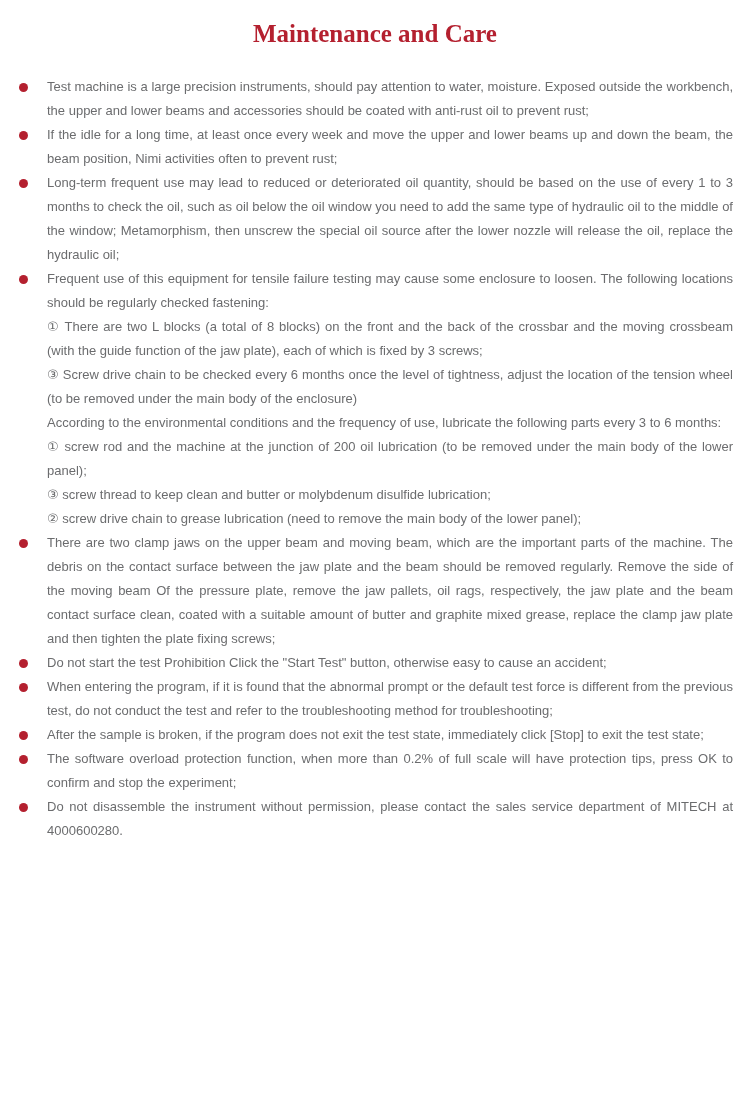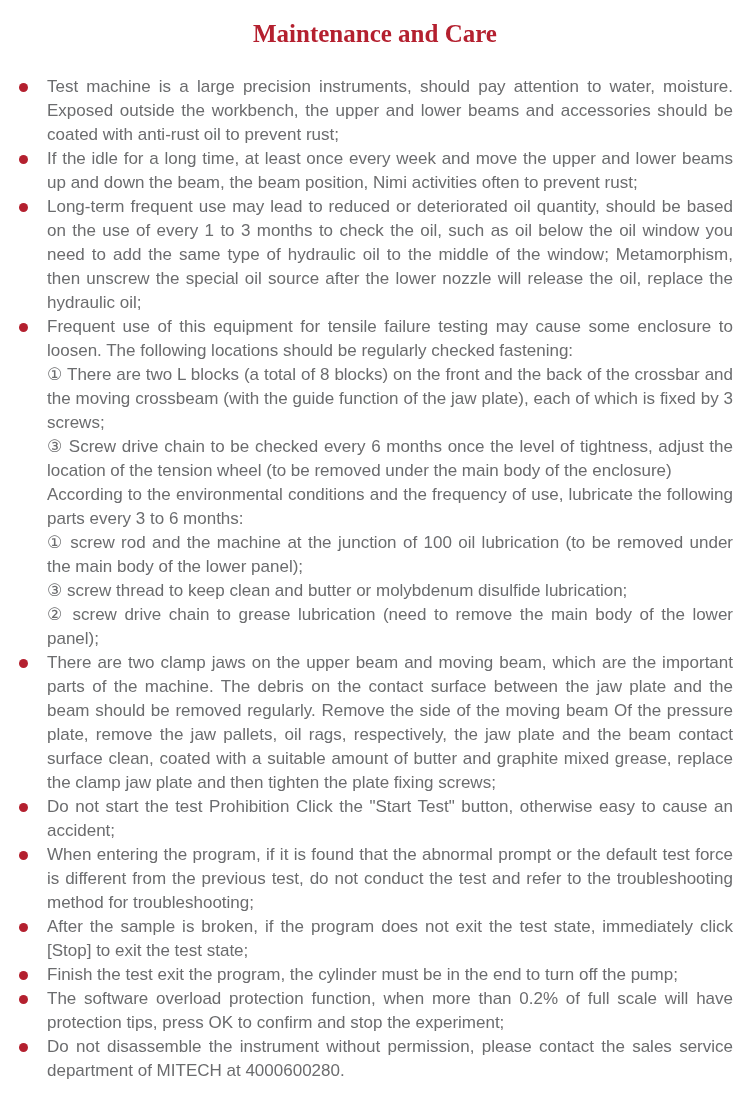--- a/index.html
+++ b/index.html
@@ -42,21 +42,21 @@
     left: 2px;
     top: 8px;
     width: 9px;
     height: 9px;
     border-radius: 50%;
     background: var(--accent);
   }
   .para {
     margin: 0;
     font-family: "Liberation Sans", "DejaVu Sans", sans-serif;
-    font-size: 17px;
+    font-size: 13px;
     line-height: 24px;
     color: var(--text);
     text-align: justify;
     text-align-last: left;
     text-justify: inter-word;
   }
 </style>
 </head>
 <body>
 
@@ -79,21 +79,21 @@
       <span class="bullet"></span>
       <p class="para">Long-term frequent use may lead to reduced or deteriorated oil quantity, should be based on the use of every 1 to 3 months to check the oil, such as oil below the oil window you need to add the same type of hydraulic oil to the middle of the window; Metamorphism, then unscrew the special oil source after the lower nozzle will release the oil, replace the hydraulic oil;</p>
     </li>
 
     <li class="item">
       <span class="bullet"></span>
       <p class="para">Frequent use of this equipment for tensile failure testing may cause some enclosure to loosen. The following locations should be regularly checked fastening:</p>
       <p class="para">① There are two L blocks (a total of 8 blocks) on the front and the back of the crossbar and the moving crossbeam (with the guide function of the jaw plate), each of which is fixed by 3 screws;</p>
       <p class="para">③ Screw drive chain to be checked every 6 months once the level of tightness, adjust the location of the tension wheel (to be removed under the main body of the enclosure)</p>
       <p class="para">According to the environmental conditions and the frequency of use, lubricate the following parts every 3 to 6 months:</p>
-      <p class="para">① screw rod and the machine at the junction of 100 oil lubrication (to be removed under the main body of the lower panel);</p>
+      <p class="para">① screw rod and the machine at the junction of 200 oil lubrication (to be removed under the main body of the lower panel);</p>
       <p class="para">③ screw thread to keep clean and butter or molybdenum disulfide lubrication;</p>
       <p class="para">② screw drive chain to grease lubrication (need to remove the main body of the lower panel);</p>
     </li>
 
     <li class="item">
       <span class="bullet"></span>
       <p class="para">There are two clamp jaws on the upper beam and moving beam, which are the important parts of the machine. The debris on the contact surface between the jaw plate and the beam should be removed regularly. Remove the side of the moving beam Of the pressure plate, remove the jaw pallets, oil rags, respectively, the jaw plate and the beam contact surface clean, coated with a suitable amount of butter and graphite mixed grease, replace the clamp jaw plate and then tighten the plate fixing screws;</p>
     </li>
 
     <li class="item">
@@ -104,24 +104,20 @@
     <li class="item">
       <span class="bullet"></span>
       <p class="para">When entering the program, if it is found that the abnormal prompt or the default test force is different from the previous test, do not conduct the test and refer to the troubleshooting method for troubleshooting;</p>
     </li>
 
     <li class="item">
       <span class="bullet"></span>
       <p class="para">After the sample is broken, if the program does not exit the test state, immediately click [Stop] to exit the test state;</p>
     </li>
 
-    <li class="item">
-      <span class="bullet"></span>
-      <p class="para">Finish the test exit the program, the cylinder must be in the end to turn off the pump;</p>
-    </li>
 
     <li class="item">
       <span class="bullet"></span>
       <p class="para">The software overload protection function, when more than 0.2% of full scale will have protection tips, press OK to confirm and stop the experiment;</p>
     </li>
 
     <li class="item">
       <span class="bullet"></span>
       <p class="para">Do not disassemble the instrument without permission, please contact the sales service department of MITECH at 4000600280.</p>
     </li>

